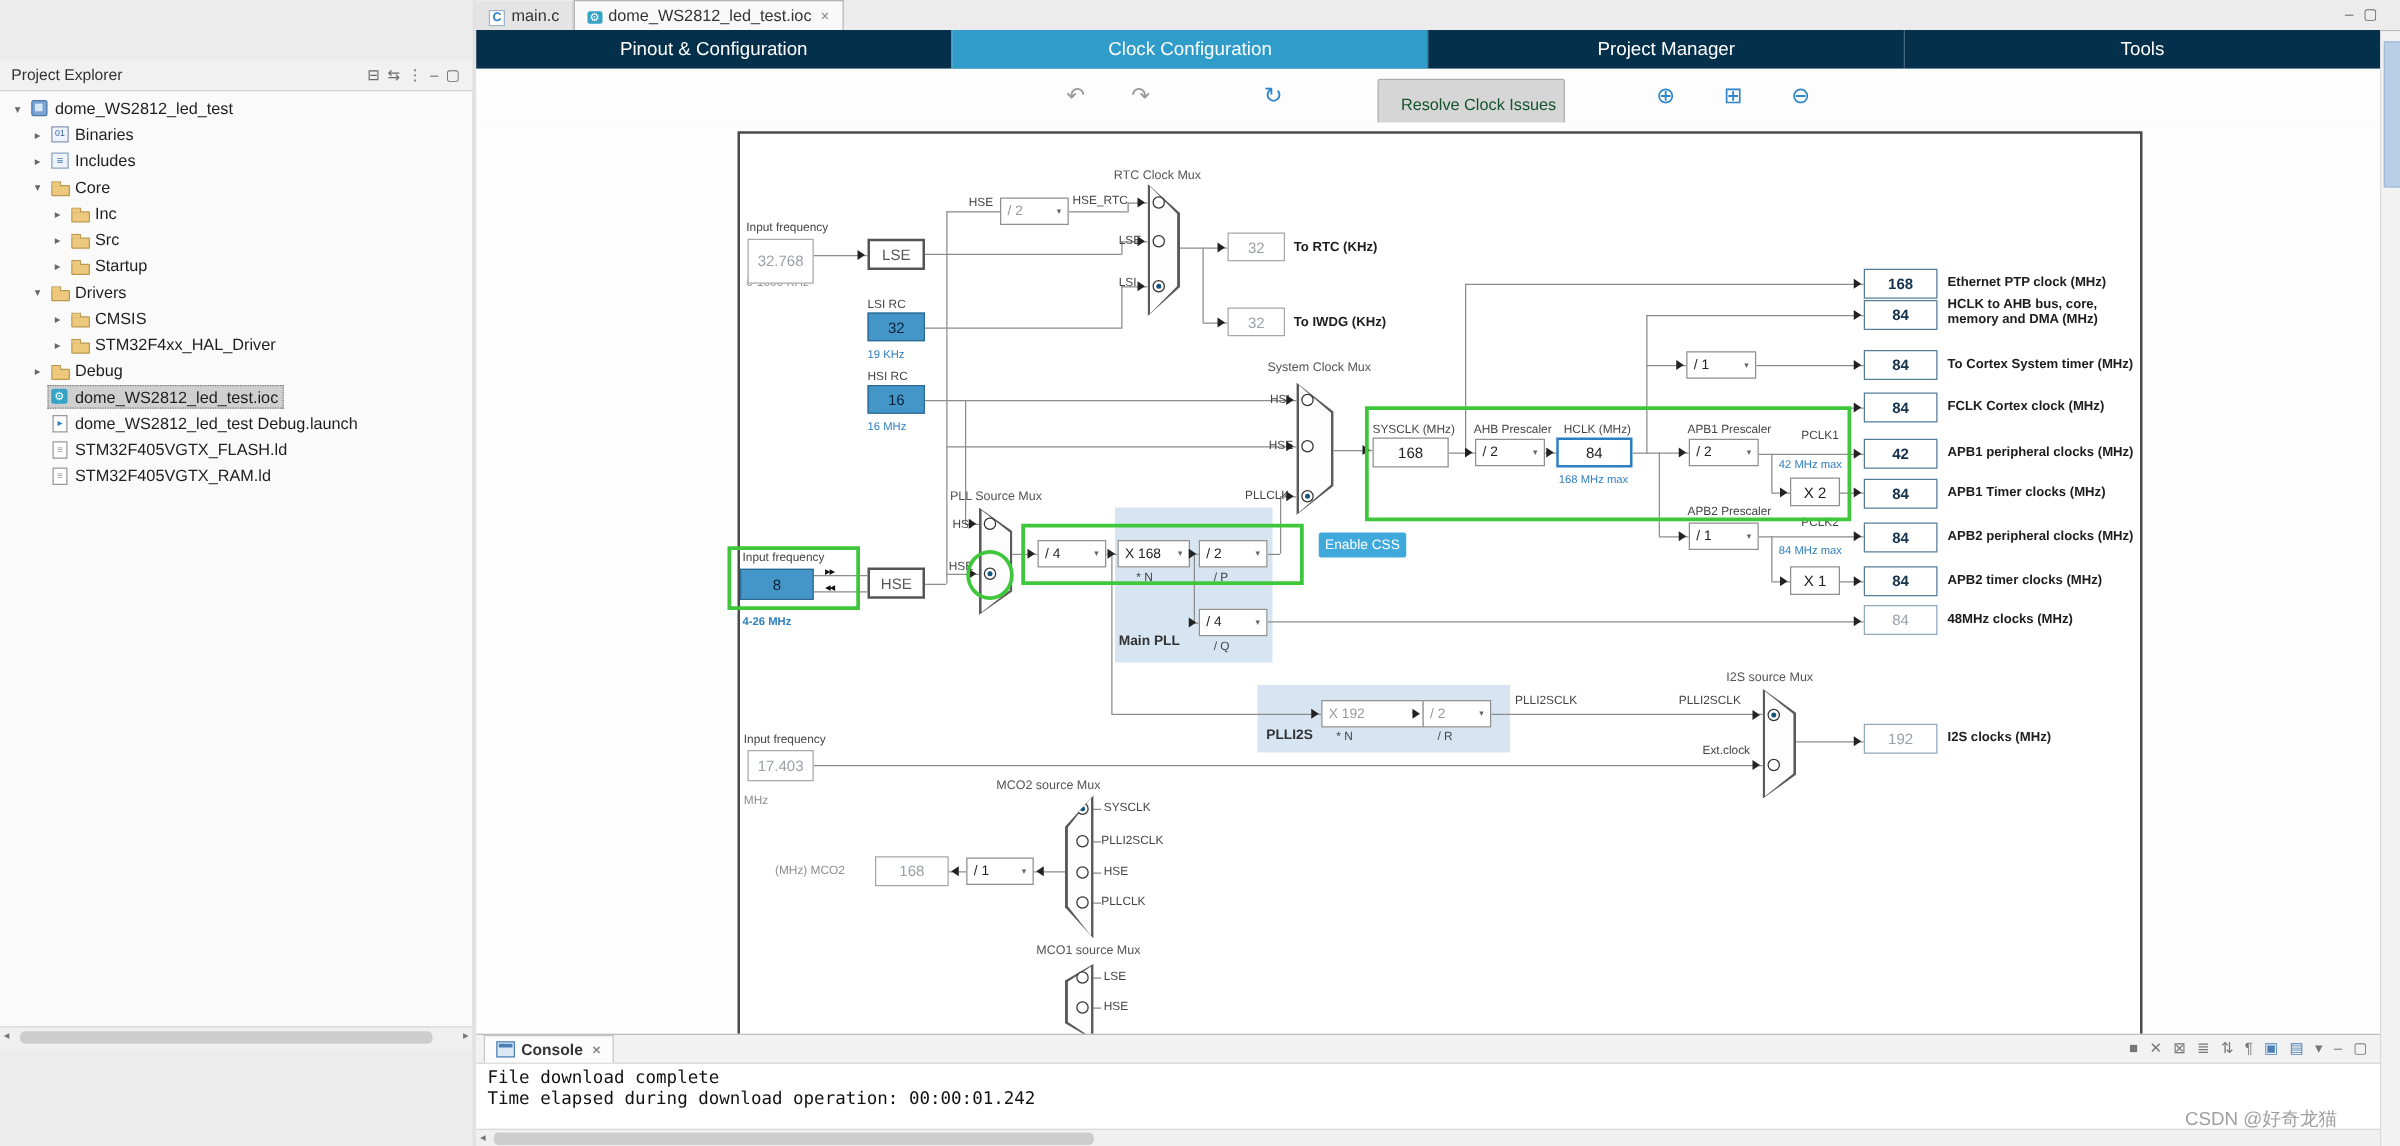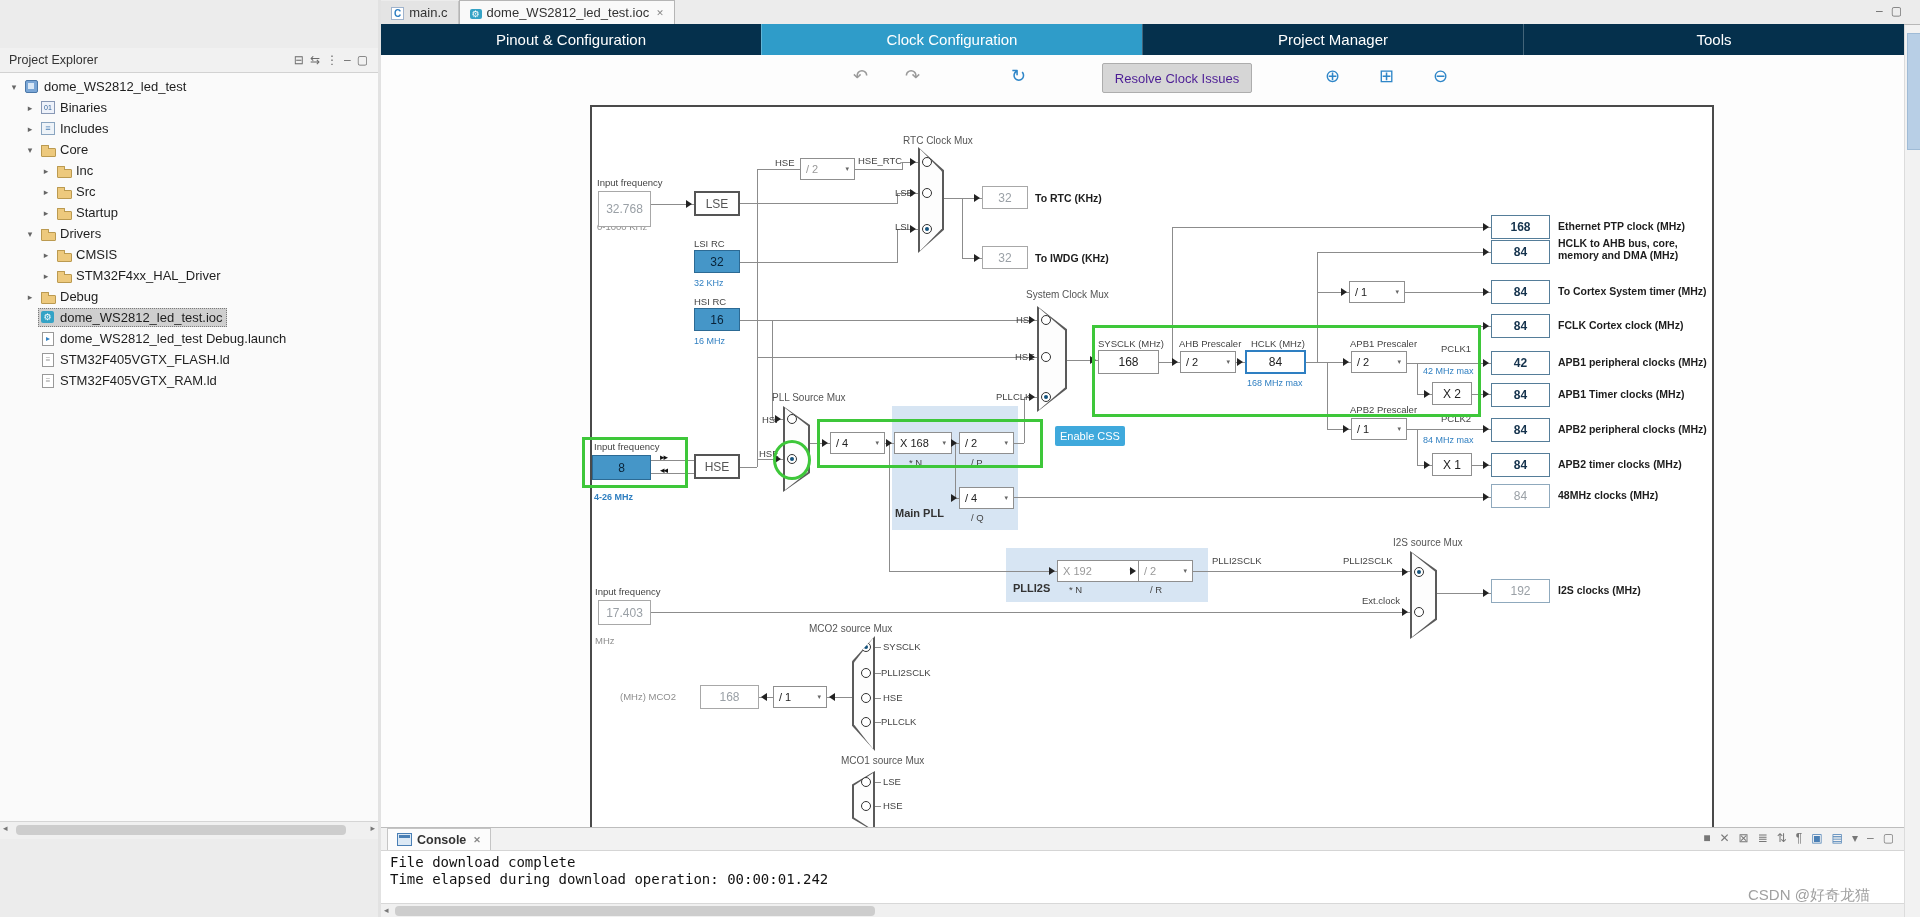--- a/index.html
+++ b/index.html
@@ -45,27 +45,27 @@
   
   #modebar{position:absolute;left:381px;top:24px;width:1523px;height:31px;display:flex;background:#05304c;}
   .mtab{flex:1;display:flex;align-items:center;justify-content:center;color:#fff;font-size:15px;cursor:pointer;border-left:1px solid rgba(255,255,255,0.25);}
   .mtab:first-child{border-left:none;}
   .mtab.active{background:#2f9cc9;}
   
   #dtoolbar{position:absolute;left:381px;top:55px;width:1523px;height:43px;background:#fdfdfd;}
   .tico{position:absolute;top:10px;font-size:18px;cursor:pointer;}
   .tico.g{color:#9a9a9a;}
   .tico.b{color:#2f86c8;}
-  #resolvebtn{position:absolute;left:721px;top:8px;width:150px;height:30px;background:#d6d6d6;border:1px solid #adadad;border-radius:2px;color:#4c1d95;font-size:13px;font-family:"Liberation Sans",sans-serif;}
+  #resolvebtn{position:absolute;left:721px;top:8px;width:150px;height:41px;background:#d6d6d6;border:1px solid #adadad;border-radius:2px;color:#14532d;font-size:13px;font-family:"Liberation Sans",sans-serif;text-align:right;}
   #canvasarea{position:absolute;left:381px;top:98px;width:1523px;height:729px;background:#fdfdfd;}
   
   #canvas{position:absolute;left:590px;top:105px;width:1120px;height:725px;background:#fff;border:2px solid #4a4a4a;}
   .dline{position:absolute;background:#8c8c8c;}
   .lb{position:absolute;white-space:nowrap;font-size:10px;color:#333;line-height:12px;}
-  .lb.mt{color:#555;margin-left:12px;}
+  .lb.mt{color:#555;}
   .lb.sm{font-size:9.5px;color:#444;}
   .lb.blue{font-size:9px;color:#2f7fc1;}
   .lb.gray{font-size:9.5px;color:#8d8d8d;}
   .lb.bold{font-size:10.5px;font-weight:bold;color:#1d1d1d;}
   .lb.big{font-size:11px;font-weight:bold;color:#333;}
   .lb.arr{font-size:9px;color:#111;letter-spacing:-1px;}
   .bx{position:absolute;display:flex;align-items:center;justify-content:center;font-size:12px;box-sizing:border-box;}
   .bx.white{background:#fff;border:1px solid #8f8f8f;color:#222;}
   .bx.gray{background:#fff;border:1px solid #a8a8a8;color:#9aa0a6;}
   .bx.bluefill{background:#4596c8;border:1px solid #2c6a94;color:#092338;}
@@ -340,21 +340,21 @@
       <div class="lb mt" style="left: 299px; top: 28px;">RTC Clock Mux</div>
       <div class="lb sm" style="left: 183px; top: 50px;">HSE</div>
       <div class="lb sm" style="left: 266px; top: 48px;">HSE_RTC</div>
       <div class="lb sm" style="left: 303px; top: 80px;">LSE</div>
       <div class="lb sm" style="left: 303px; top: 114px;">LSI</div>
       <div class="lb bold" style="left: 443px; top: 85px;">To RTC (KHz)</div>
       <div class="lb bold" style="left: 443px; top: 145px;">To IWDG (KHz)</div>
       <div class="lb sm" style="left: 5px; top: 70px;">Input frequency</div>
       <div class="lb gray" style="left: 5px; top: 114px;">0-1000 KHz</div>
       <div class="lb sm" style="left: 102px; top: 131px;">LSI RC</div>
-      <div class="lb blue" style="left: 102px; top: 170px;">32 KHz</div>
+      <div class="lb blue" style="left: 102px; top: 170px;">19 KHz</div>
       <div class="lb sm" style="left: 102px; top: 189px;">HSI RC</div>
       <div class="lb blue" style="left: 102px; top: 228px;">16 MHz</div>
       <div class="lb mt" style="left: 422px; top: 182px;">System Clock Mux</div>
       <div class="lb sm" style="left: 424px; top: 207px;">HSI</div>
       <div class="lb sm" style="left: 423px; top: 244px;">HSE</div>
       <div class="lb sm" style="left: 404px; top: 284px;">PLLCLK</div>
       <div class="lb sm" style="left: 506px; top: 231px;">SYSCLK (MHz)</div>
       <div class="lb sm" style="left: 587px; top: 231px;">AHB Prescaler</div>
       <div class="lb sm" style="left: 659px; top: 231px;">HCLK (MHz)</div>
       <div class="lb blue" style="left: 655px; top: 270px;">168 MHz max</div>

